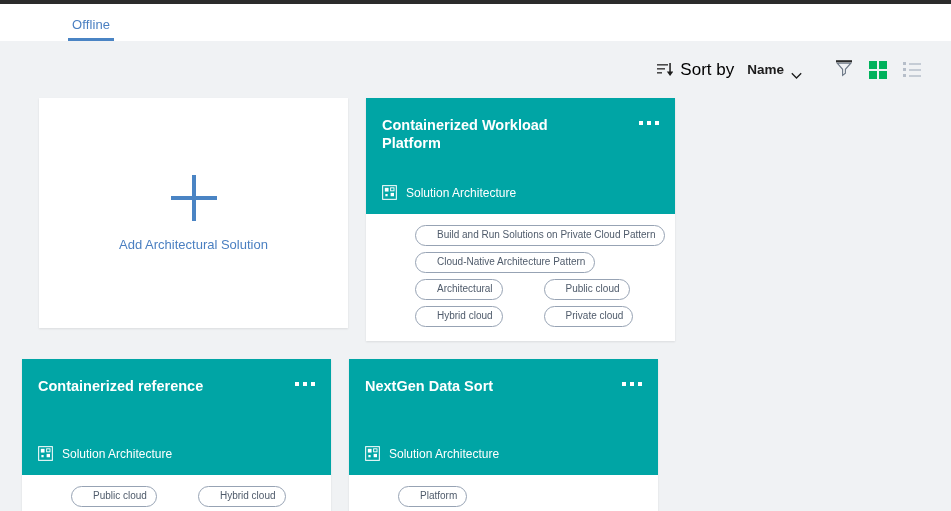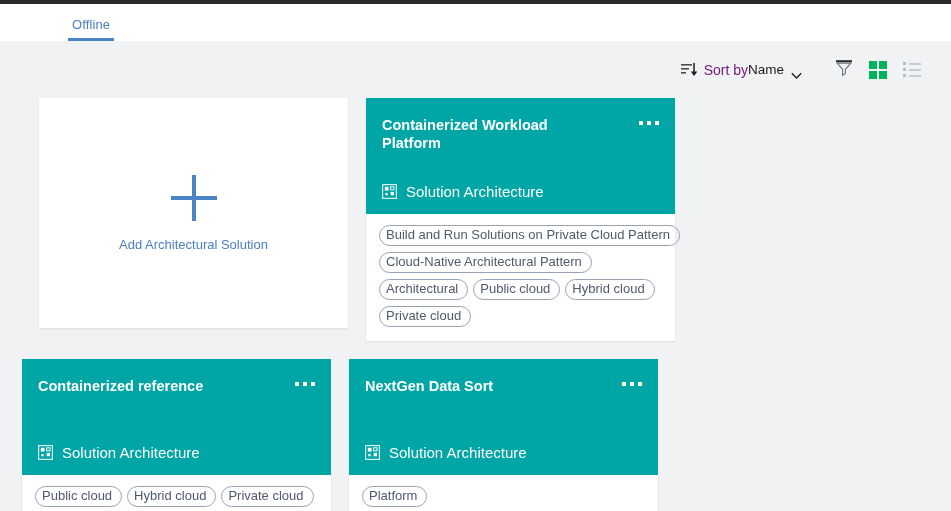--- a/index.html
+++ b/index.html
@@ -62,27 +62,28 @@
   .tb-group {
     display: flex;
     align-items: center;
   }
   .sort-icon {
     width: 16px; height: 16px;
     margin-right: 7px;
     display: block;
   }
   .sortby-label {
-    font-size: 14px;
-    color: #701a75;
+    font-size: 17px;
+    color: #000000;
+    margin-right: 13px;
     white-space: nowrap;
   }
   .sort-value {
     font-size: 13.5px;
-    font-weight: normal;
+    font-weight: bold;
     color: #1c1c1c;
     cursor: pointer;
     white-space: nowrap;
   }
   .chev {
     margin-left: 7px;
     width: 11px; height: 8px;
     display: inline-block;
     vertical-align: middle;
   }
@@ -176,41 +177,42 @@
   }
   .dots i { width: 4px; height: 4px; background: #ffffff; display: block; }
 
   .card-type {
     display: flex;
     align-items: center;
     gap: 9px;
   }
   .type-icon { width: 15px; height: 15px; display: block; flex: none; }
   .type-label {
-    font-size: 15px;
+    font-size: 12px;
     color: #ffffff;
   }
 
   .card-body {
     padding: 11px 13px 14px 13px;
     display: flex;
     flex-wrap: wrap;
     gap: 6px 5px;
     align-content: flex-start;
     flex: 1;
   }
   .tag {
     border: 1px solid #97a3b4;
     border-radius: 11px;
-    padding: 2px 9px 3px 6px;
-    font-size: 13px;
+    padding: 2px 9px 3px 21px;
+    font-size: 10px;
     color: #4f5b6b;
     line-height: 14px;
     white-space: nowrap;
     cursor: pointer;
+    margin-left: 36px;
   }
 </style>
 </head>
 <body>
 
 <div class="top-strip"></div>
 
 <div class="tabbar">
   <div class="tab active">
     <span>Offline</span>
@@ -299,21 +301,21 @@
             <rect x="9.2" y="3" width="3.6" height="3.2" fill="none" stroke="#ffffff" stroke-width="1"></rect>
             <rect x="9.2" y="8.4" width="3.6" height="3.6" fill="#ffffff"></rect>
             <rect x="3.6" y="9.6" width="2.4" height="2.4" fill="#ffffff"></rect>
           </svg>
         </span>
         <span class="type-label">Solution Architecture</span>
       </div>
     </div>
     <div class="card-body">
       <span class="tag">Build and Run Solutions on Private Cloud Pattern</span>
-      <span class="tag">Cloud-Native Architectural Pattern</span>
+      <span class="tag">Cloud-Native Architecture Pattern</span>
       <span class="tag">Architectural</span>
       <span class="tag">Public cloud</span>
       <span class="tag">Hybrid cloud</span>
       <span class="tag">Private cloud</span>
     </div>
   </div>
 
   <div class="card">
     <div class="card-head">
       <div class="card-title-row">

